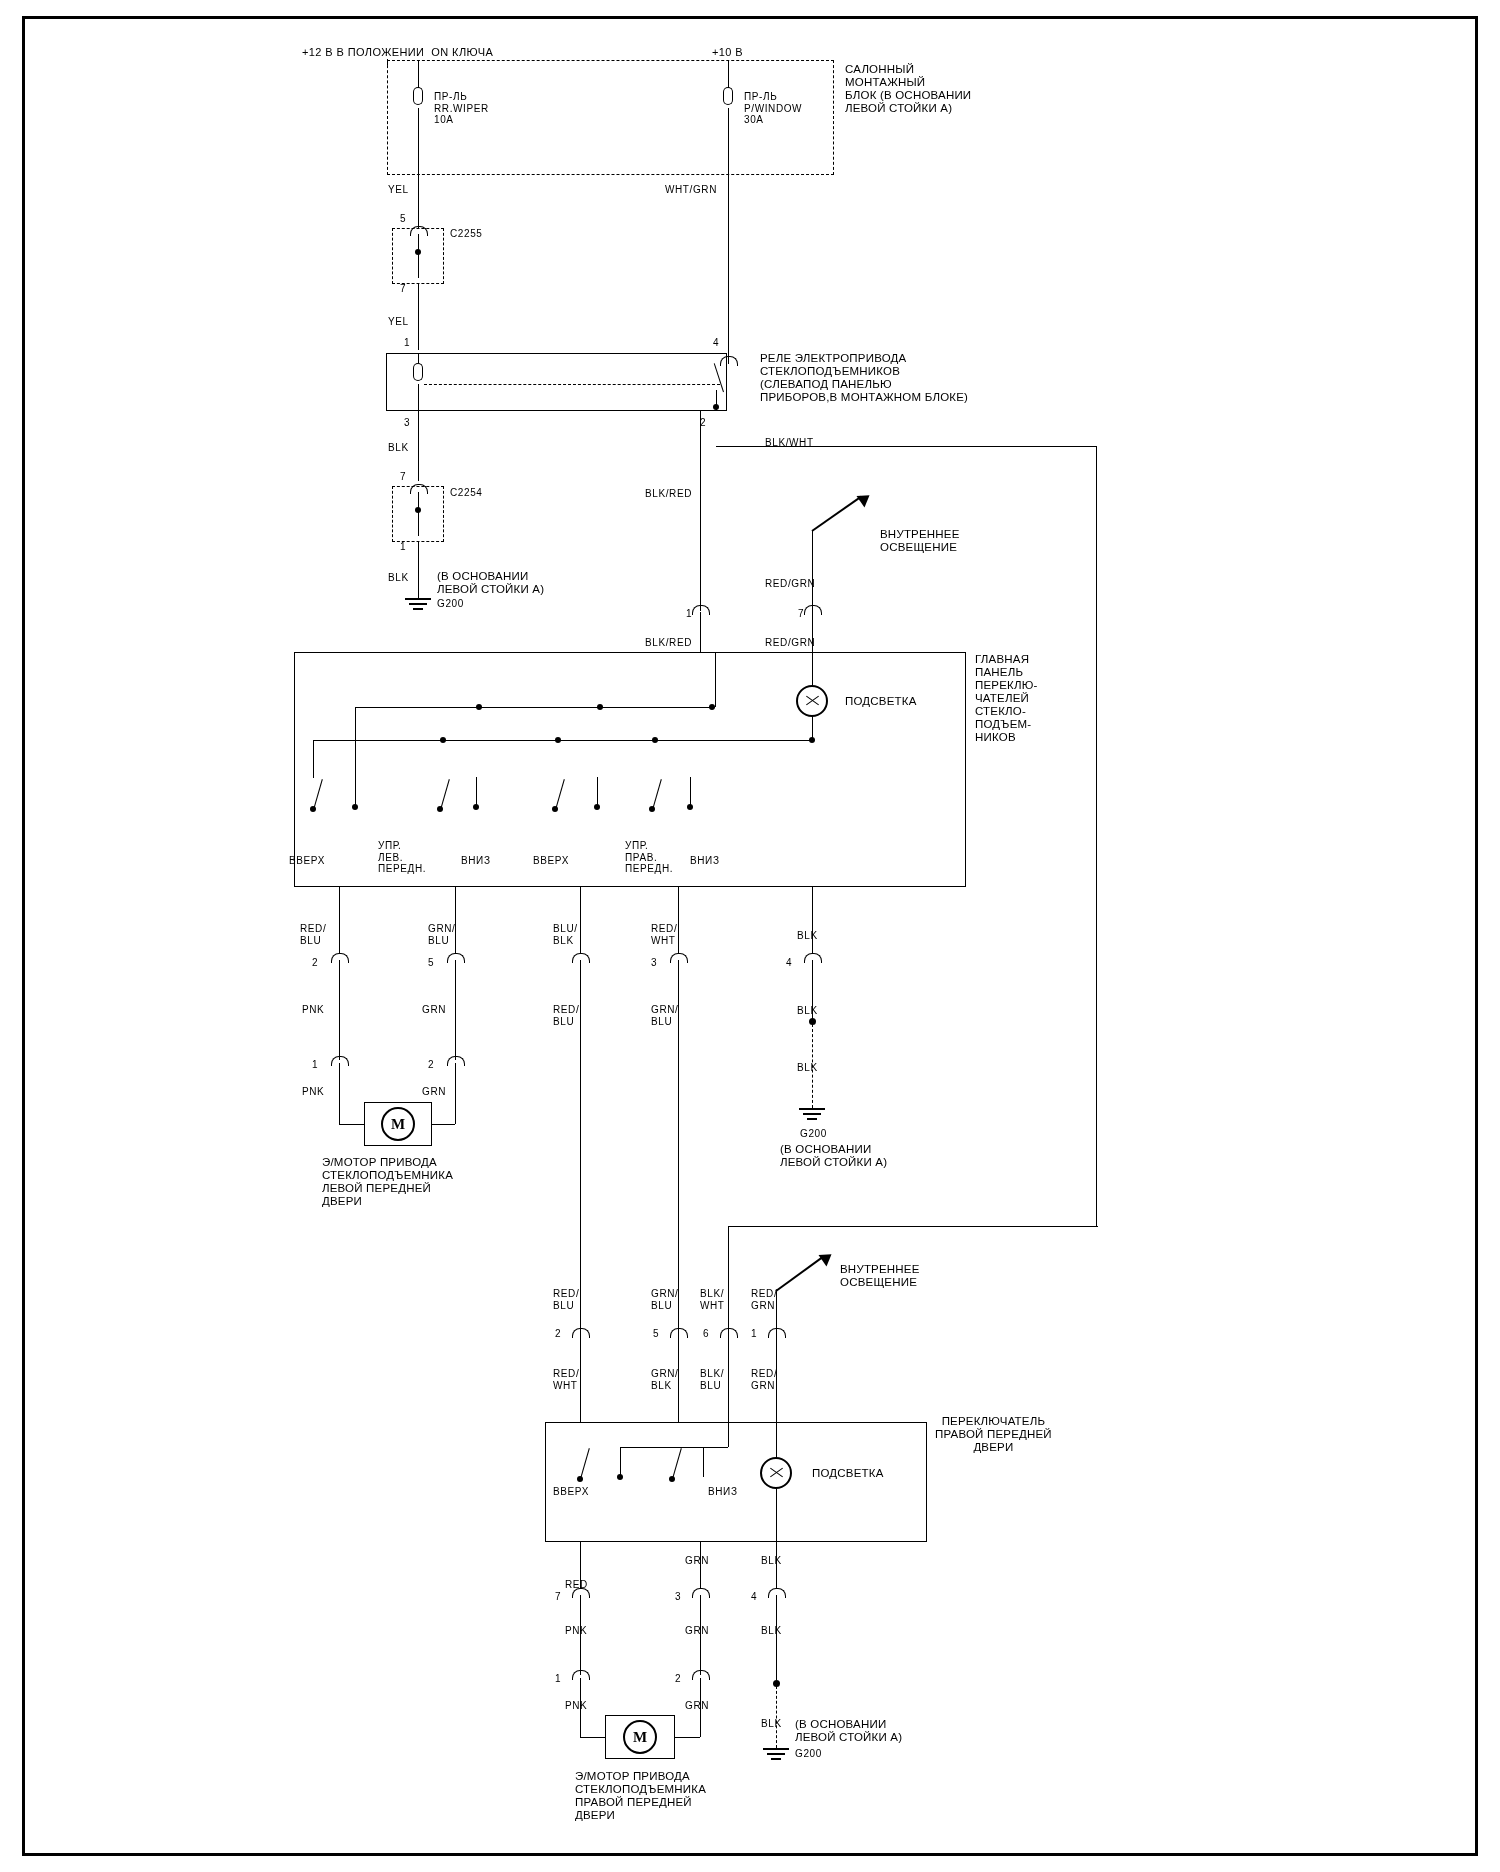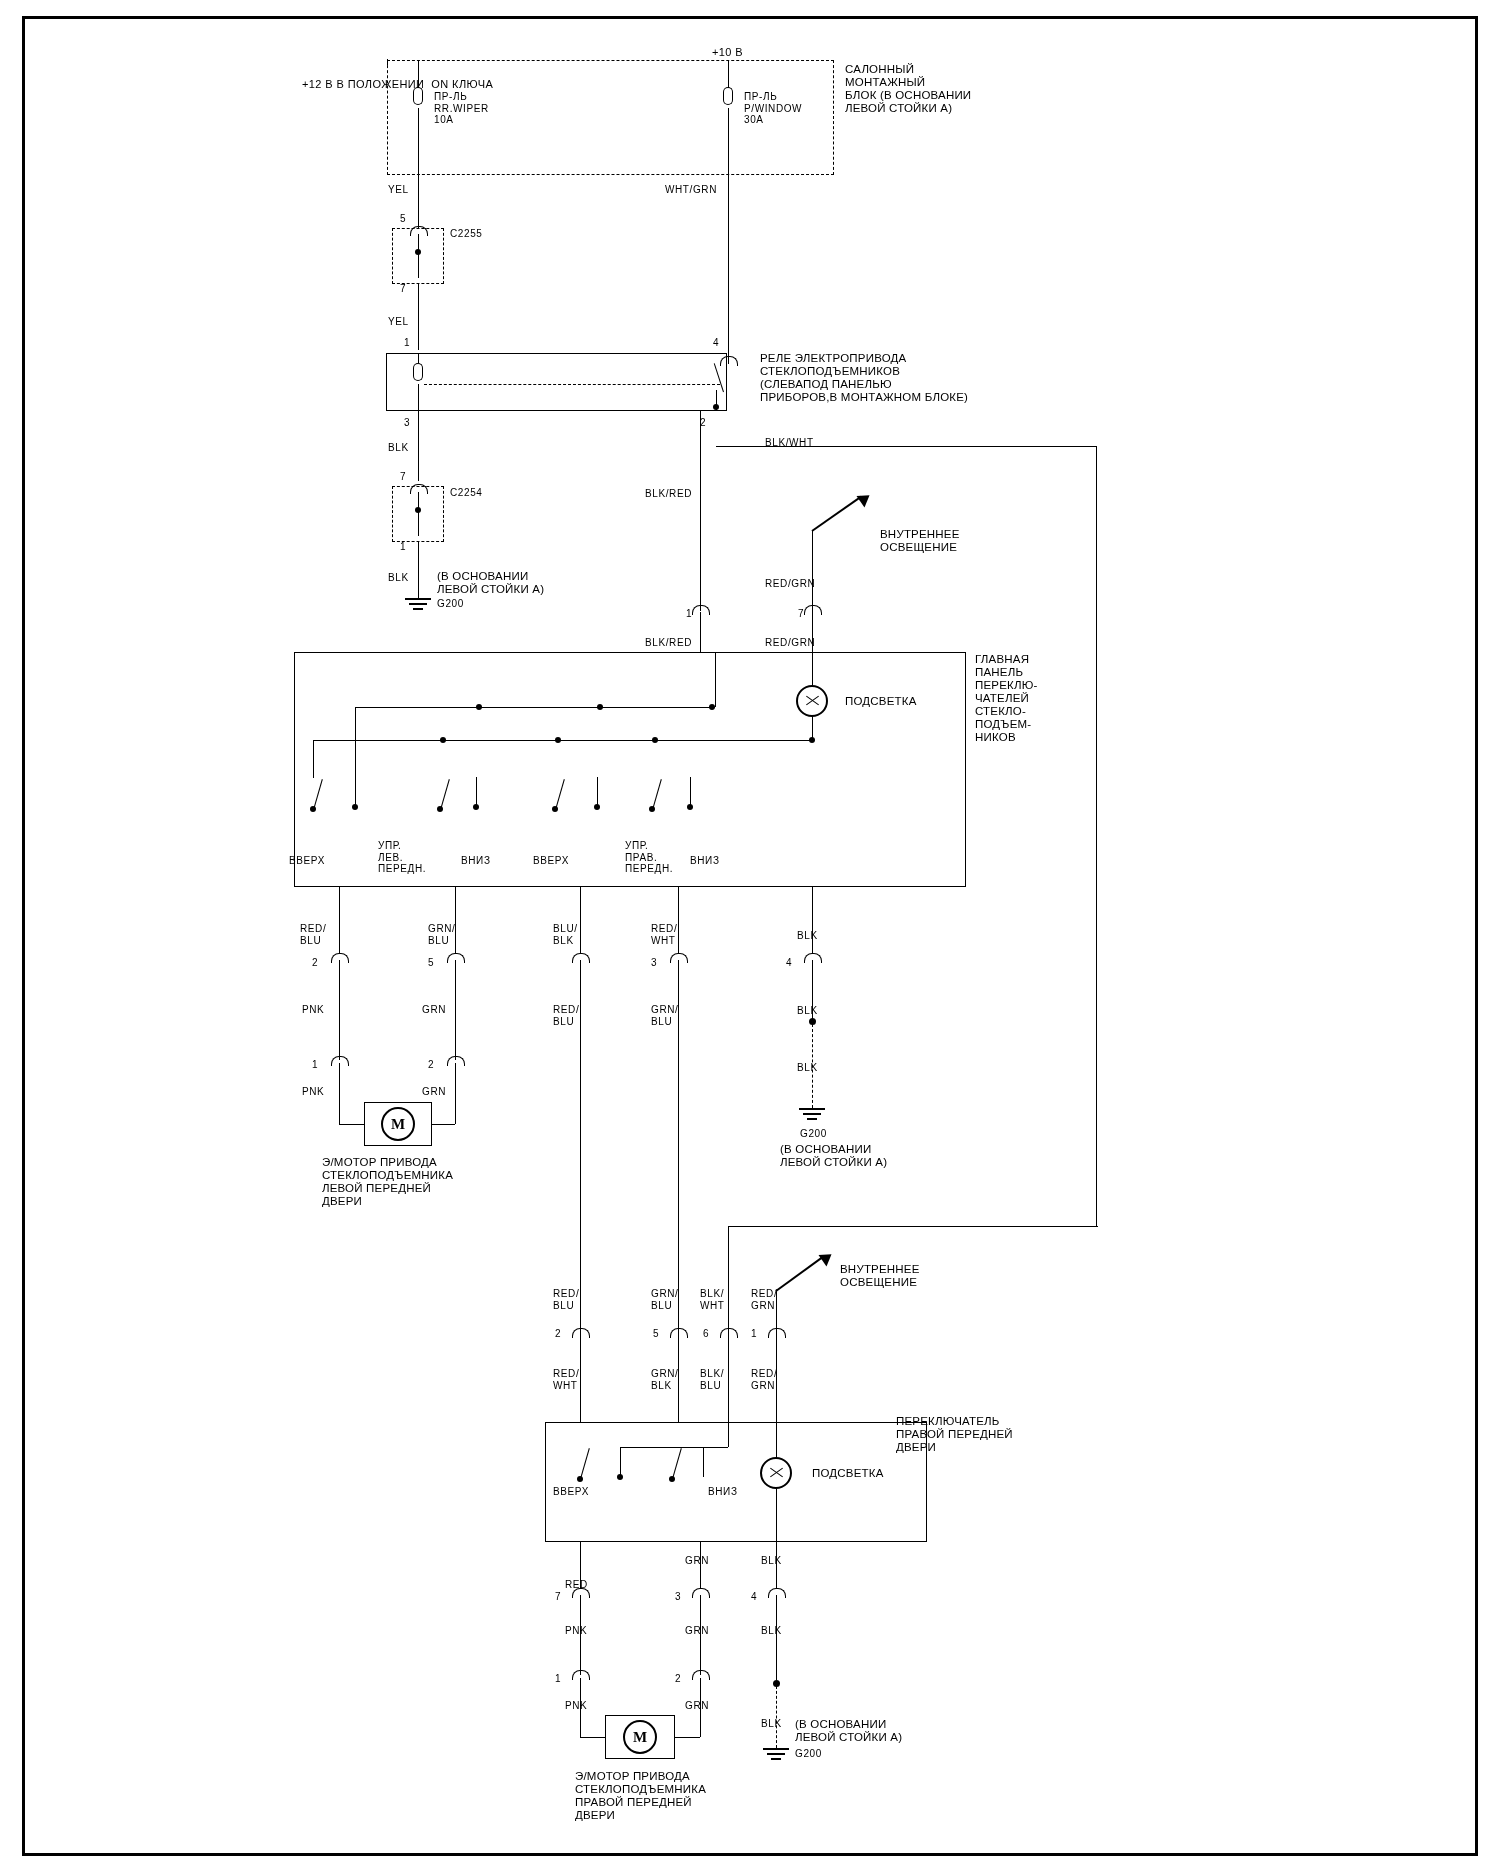--- a/index.html
+++ b/index.html
@@ -177,21 +177,21 @@
     border-radius: 0 0 9px 9px;
     border-top: none;
   }
 </style>
 </head>
 <body>
 
 <div id="sheet">
   <div class="border-outer"></div>
 
-  <div class="lbl" style="left:302px; top:46px;margin-top:32px;">+12 В В ПОЛОЖЕНИИ  ON КЛЮЧА</div>
+  <div class="lbl" style="left:302px; top:46px;">+12 В В ПОЛОЖЕНИИ  ON КЛЮЧА</div>
   <div class="lbl" style="left:712px; top:46px;">+10 В</div>
 
   <div class="box dashed" style="left:387px; top:60px; width:447px; height:115px;"></div>
 
   <div class="lbl ru" style="left:845px; top:63px; white-space:pre;"><span>САЛОННЫЙ
 МОНТАЖНЫЙ
 БЛОК (В ОСНОВАНИИ
 ЛЕВОЙ СТОЙКИ А)</span></div>
 
   <div class="v" style="left:387px; top:59px; height:6px;"></div>
@@ -464,21 +464,21 @@
 BLU</span></div>
   <div class="lbl small" style="left:751px; top:1368px; white-space:pre;"><span>RED/
 GRN</span></div>
 
   <div class="v" style="left:580px; top:1370px; height:52px;"></div>
   <div class="v" style="left:678px; top:1370px; height:52px;"></div>
   <div class="v" style="left:728px; top:1370px; height:52px;"></div>
   <div class="v" style="left:776px; top:1370px; height:52px;"></div>
 
   <div class="box" style="left:545px; top:1422px; width:382px; height:120px;"></div>
-  <div class="lbl ru" style="left:896px; top:1415px; white-space:pre;"><span>ПЕРЕКЛЮЧАТЕЛЬ
+  <div class="lbl ru" style="left:935px; top:1415px; white-space:pre;text-align:center;"><span>ПЕРЕКЛЮЧАТЕЛЬ
 ПРАВОЙ ПЕРЕДНЕЙ
 ДВЕРИ</span></div>
 
   <div class="lamp" style="left:760px; top:1457px;"></div>
   <div class="lbl ru" style="left:812px; top:1467px;">ПОДСВЕТКА</div>
   <div class="v" style="left:776px; top:1422px; height:36px;"></div>
   <div class="v" style="left:776px; top:1488px; height:54px;"></div>
 
   <div class="h" style="left:620px; top:1447px; width:108px;"></div>
   <div class="v" style="left:620px; top:1447px; height:30px;"></div>

